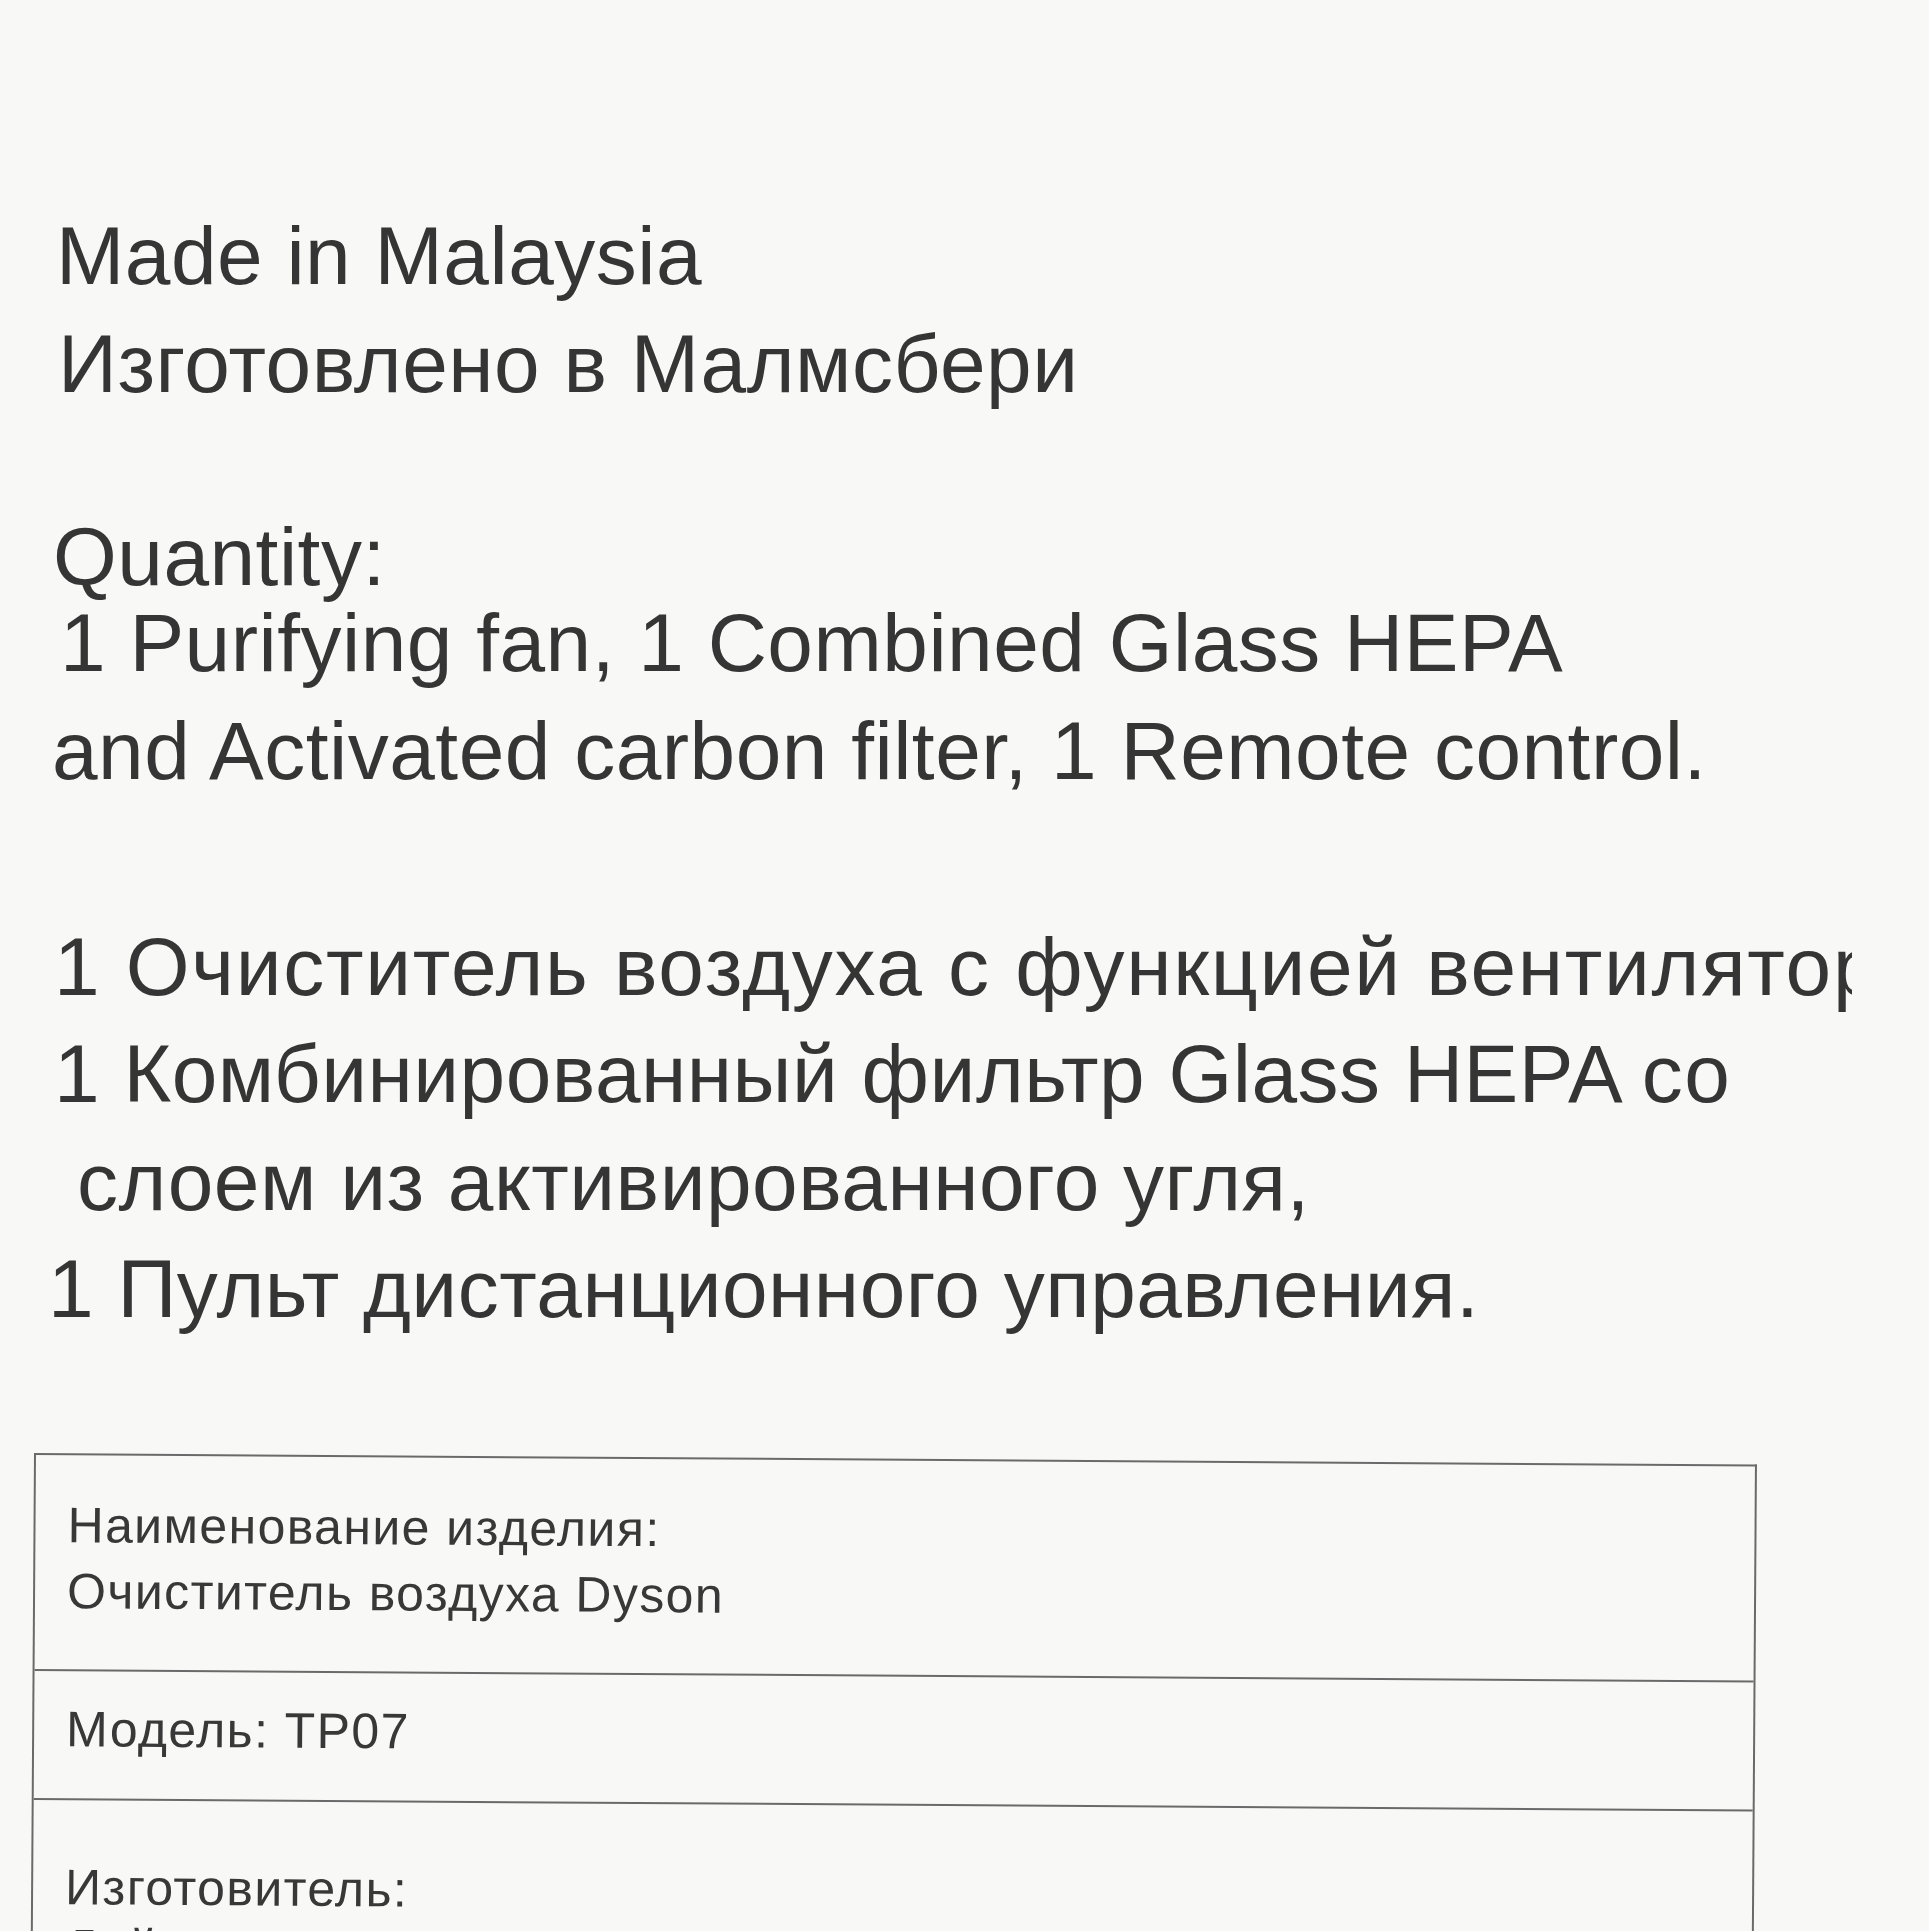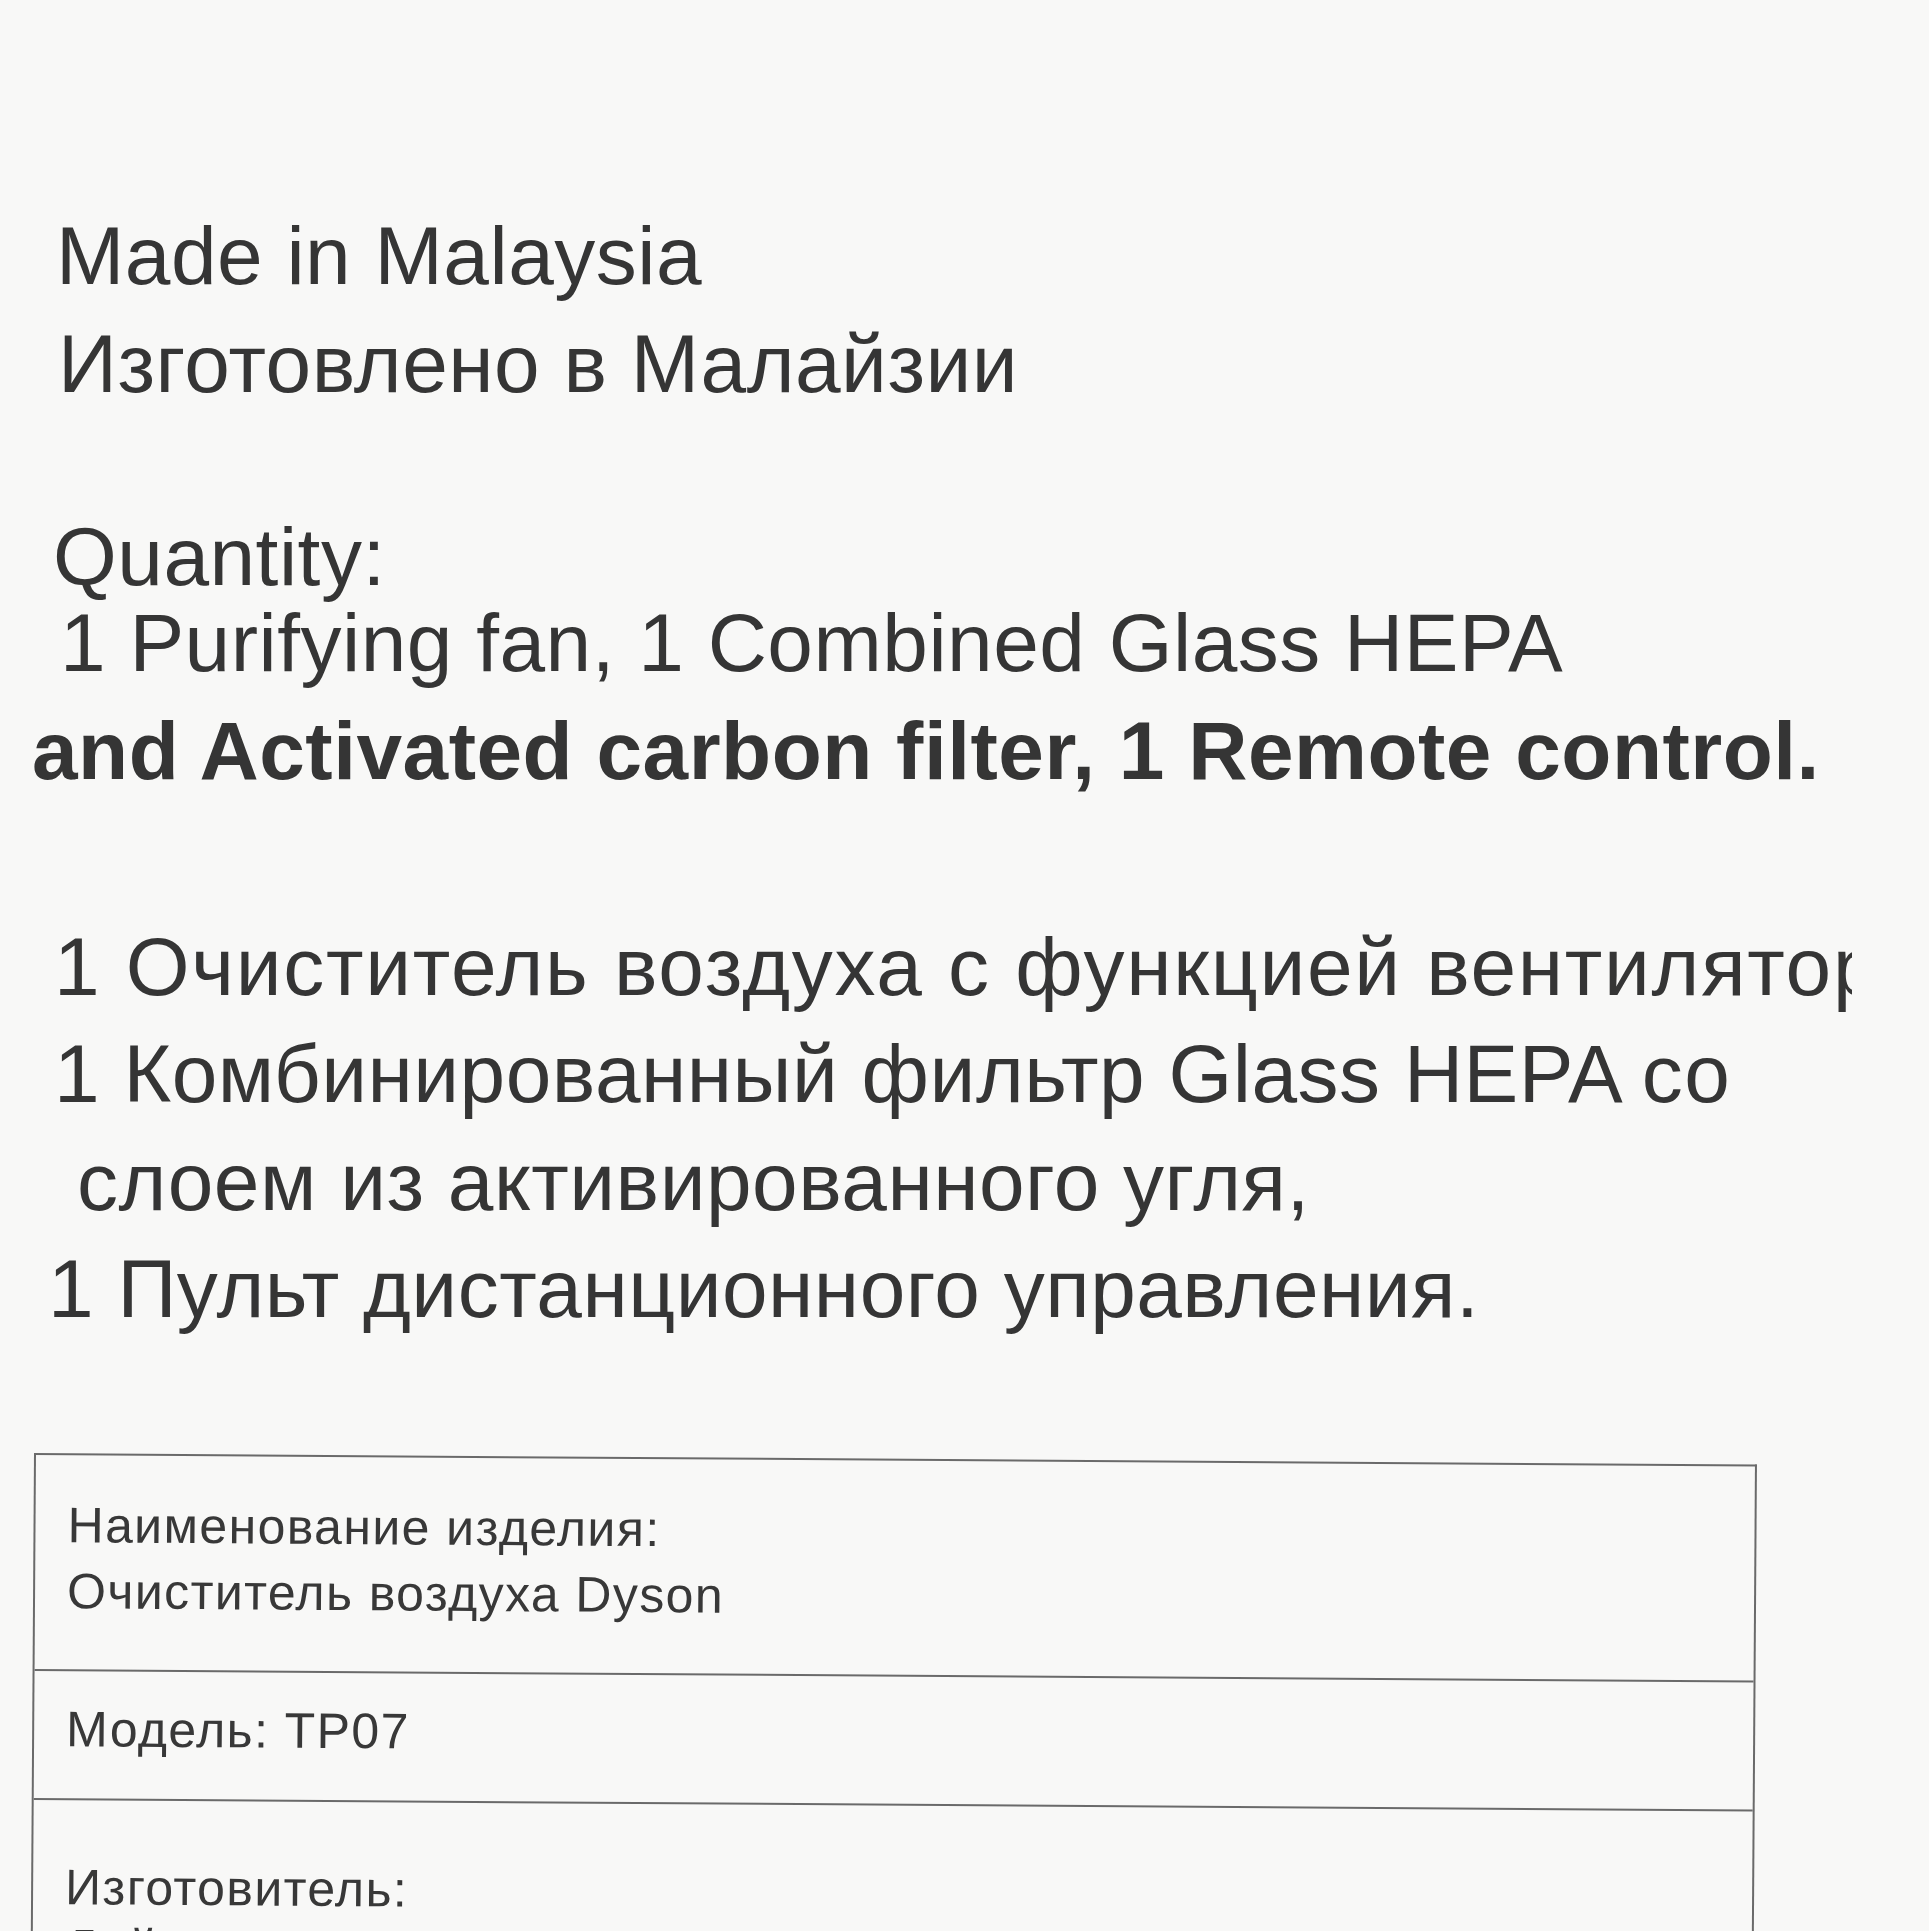--- a/index.html
+++ b/index.html
@@ -65,25 +65,25 @@
   .r2 .cell-text { top: 25px; }
   .r3 .cell-text { top: 54px; }
   .cell-text div { display: block; }
 </style>
 </head>
 <body>
 
 <div class="page">
 
   <div class="line" style="left:56px; top:215px;">Made in Malaysia</div>
-  <div class="line" style="left:58px; top:323px;">Изготовлено в Малайзии</div>
+  <div class="line" style="left:58px; top:323px;">Изготовлено в Малмсбери</div>
 
   <div class="line" style="left:53px; top:516px;">Quantity:</div>
   <div class="line" style="left:60px; top:602px;text-align:center;">1 Purifying fan, 1 Combined Glass HEPA</div>
-  <div class="line" style="left:32px; top:710px;font-weight:bold;">and Activated carbon filter, 1 Remote control.</div>
+  <div class="line" style="left:52px; top:710px;">and Activated carbon filter, 1 Remote control.</div>
 
   <div class="line" style="left:54px; top:926px; letter-spacing:1.7px;">1 Очиститель воздуха с функцией вентилятора,</div>
   <div class="line" style="left:54px; top:1033px;">1 Комбинированный фильтр Glass HEPA со</div>
   <div class="line" style="left:41px; top:1141px;margin-left:36px;">слоем из активированного угля,</div>
   <div class="line" style="left:48px; top:1248px;">1 Пульт дистанционного управления.</div>
 
   <div class="table">
     <div class="row r1">
       <div class="cell-text">
         <div>Наименование изделия:</div>

